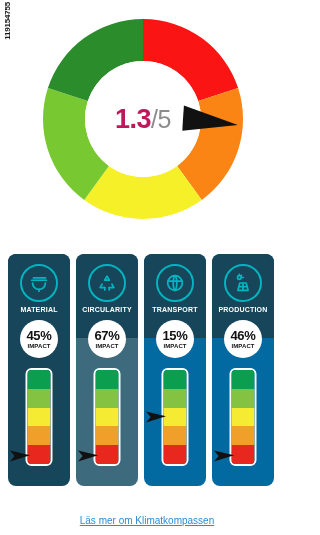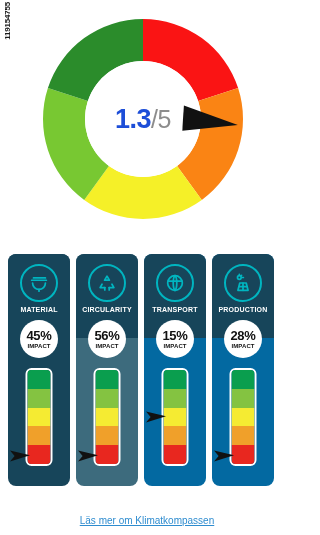--- a/index.html
+++ b/index.html
@@ -55,21 +55,21 @@
     height: 214px;
     display: flex;
     align-items: center;
     justify-content: center;
     pointer-events: none;
   }
   #gauge-score .val {
     font-family: "Liberation Sans", sans-serif;
     font-size: 27px;
     font-weight: bold;
-    color: #1d4ed8;
+    color: #be185d;
     letter-spacing: -0.5px;
   }
   #gauge-score .max {
     font-family: "Liberation Sans", sans-serif;
     font-size: 25px;
     font-weight: normal;
     color: #8c8c8c;
     letter-spacing: -0.5px;
   }
 
@@ -263,21 +263,21 @@
         <svg xmlns="http://www.w3.org/2000/svg" width="22" height="22" viewBox="0 0 24 24" fill="none" stroke="#00b5c0" stroke-width="1.9" stroke-linecap="round" stroke-linejoin="round">
           <path d="M12 4.5l2.6 4.4h-5.2z"></path>
           <path d="M6.6 13.4l-2.1 3.6h5.1"></path>
           <path d="M17.4 13.4l2.1 3.6h-5.1"></path>
           <path d="M9.6 17v2.5"></path>
           <path d="M14.4 17v2.5"></path>
         </svg>
       </div>
       <div class="card-title">CIRCULARITY</div>
       <div class="impact-badge">
-        <div class="pct">56%</div>
+        <div class="pct">67%</div>
         <div class="lbl">IMPACT</div>
       </div>
       <div class="scale">
         <div class="seg" style="background: rgb(10, 158, 78);"></div>
         <div class="seg" style="background: rgb(132, 195, 65);"></div>
         <div class="seg" style="background: rgb(245, 235, 50);"></div>
         <div class="seg" style="background: rgb(240, 160, 42);"></div>
         <div class="seg" style="background: rgb(232, 39, 31);"></div>
       </div>
       <div class="pointer" style="top: 195.2px; left: 2px;">
@@ -322,21 +322,21 @@
           <path d="M8 16h8"></path>
           <path d="M12 12v8"></path>
           <circle cx="8" cy="6" r="2"></circle>
           <path d="M8 2.6v1"></path>
           <path d="M11.4 6h1"></path>
           <path d="M10.4 3.6l-.7.7"></path>
         </svg>
       </div>
       <div class="card-title">PRODUCTION</div>
       <div class="impact-badge">
-        <div class="pct">28%</div>
+        <div class="pct">46%</div>
         <div class="lbl">IMPACT</div>
       </div>
       <div class="scale">
         <div class="seg" style="background: rgb(10, 158, 78);"></div>
         <div class="seg" style="background: rgb(132, 195, 65);"></div>
         <div class="seg" style="background: rgb(245, 235, 50);"></div>
         <div class="seg" style="background: rgb(240, 160, 42);"></div>
         <div class="seg" style="background: rgb(232, 39, 31);"></div>
       </div>
       <div class="pointer" style="top: 195.2px; left: 2px;">

